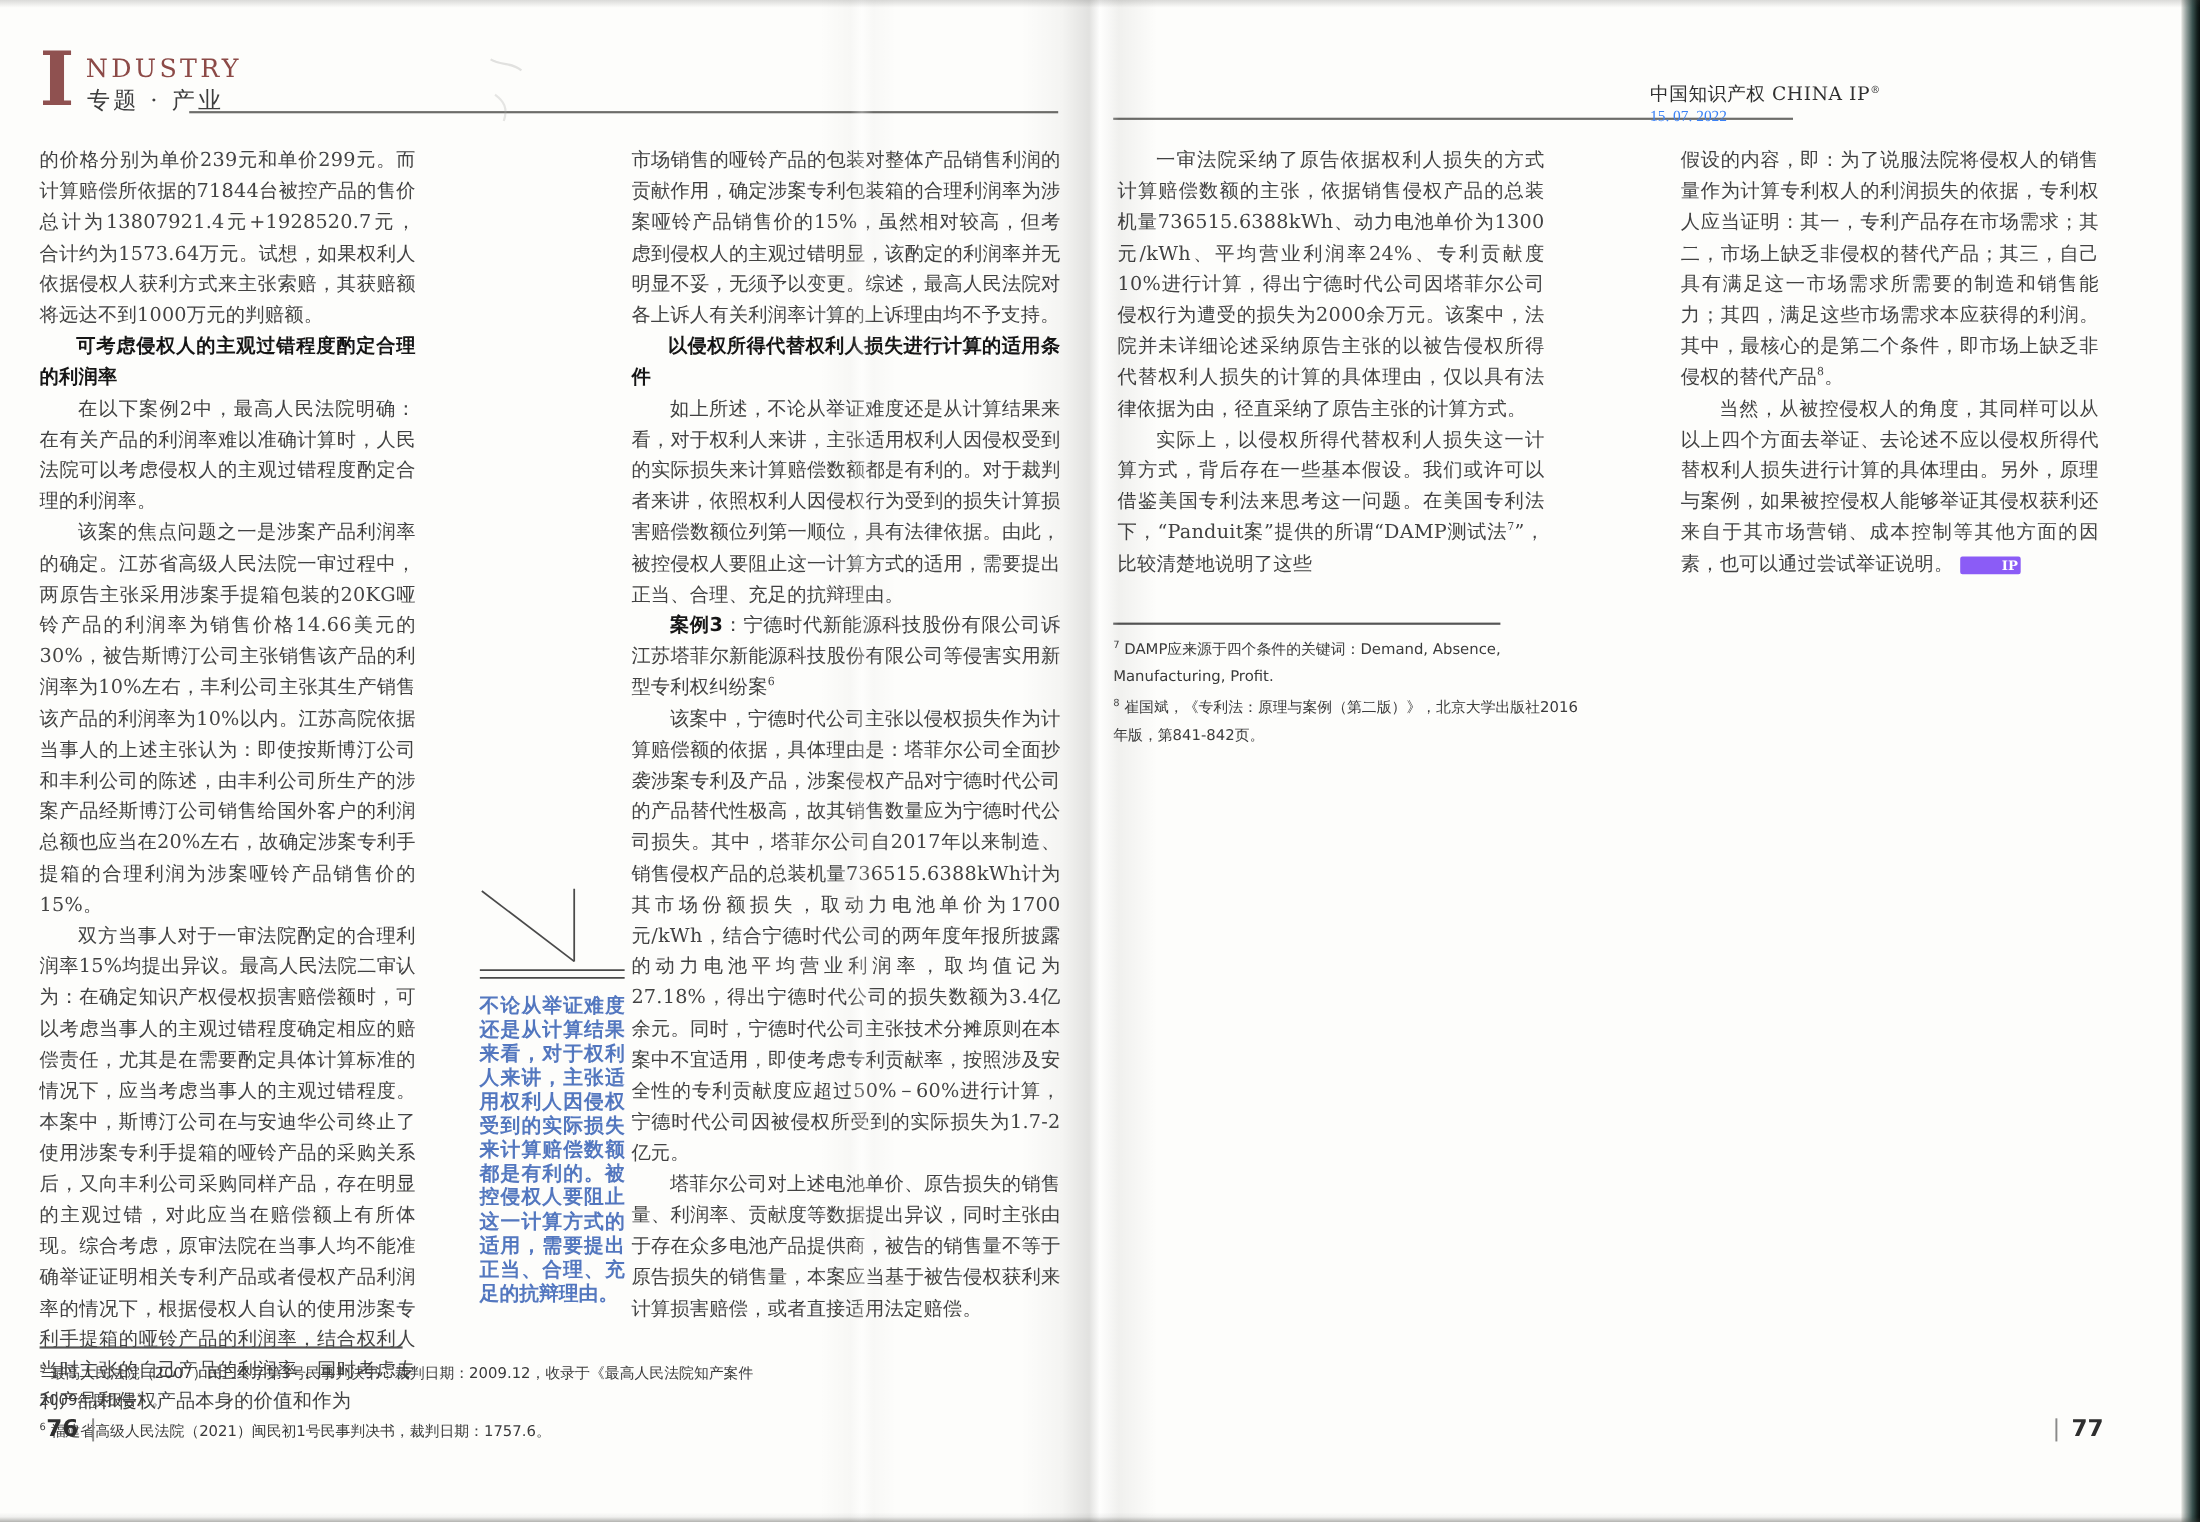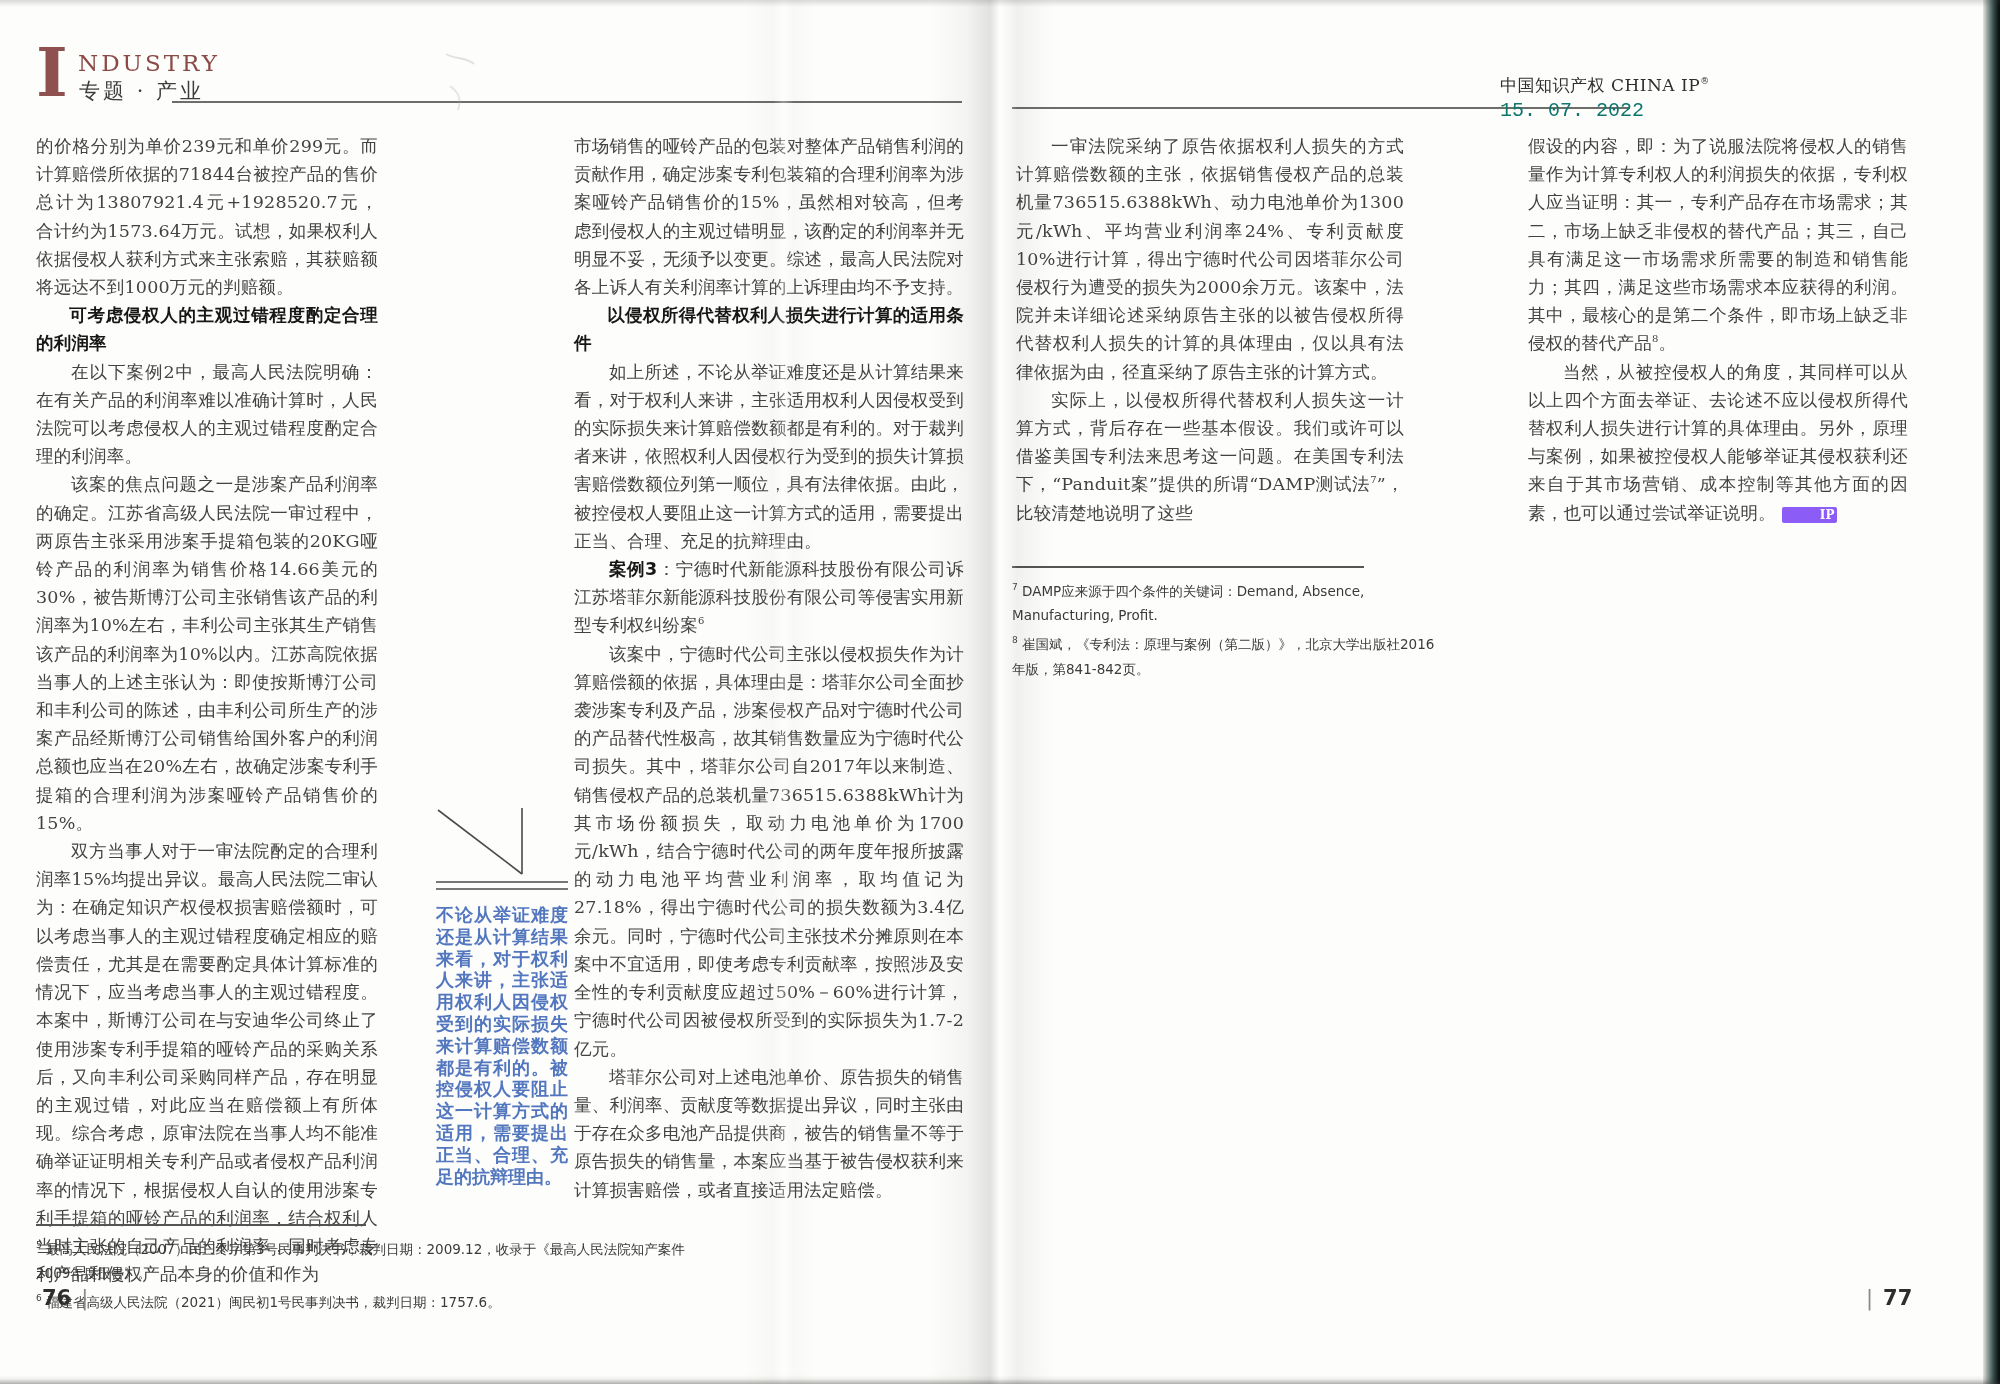--- a/index.html
+++ b/index.html
@@ -27,21 +27,21 @@
     color:#8f5150;font-family:"DejaVu Serif",serif;font-weight:bold;}
   .hdr-en{position:absolute;left:78px;top:50px;font-size:23px;letter-spacing:3px;
     color:#8c4a47;font-family:"DejaVu Serif",serif;}
   .hdr-cn{position:absolute;left:79px;top:77px;font-size:21px;letter-spacing:3px;
     color:#3d3d3d;font-family:"DejaVu Serif",serif;}
   .hdr-rule-left{position:absolute;left:172px;top:101px;width:790px;height:2px;background:#6d6d6a;}
   .hdr-rule-right{position:absolute;left:1012px;top:107px;width:618px;height:2px;background:#6d6d6a;}
   .hdr-right{position:absolute;left:1500px;top:74px;width:335px;text-align:left;color:#2f2f2f;}
   .hdr-mag{font-size:17px;letter-spacing:.5px;font-family:"DejaVu Serif",serif;}
   .hdr-mag sup{font-size:9px;}
-  .hdr-date{font-size:20px;margin-top:2px;font-family:Liberation Mono, monospace;color:#0f766e;}
+  .hdr-date{font-size:14px;margin-top:2px;font-family:Liberation Serif, serif;color:#3b82f6;}
   
   .col{position:absolute;font-size:17.5px;line-height:28.2px;color:#424242;
     text-align:justify;text-justify:inter-character;letter-spacing:.2px;}
   .col p{margin:0;}
   .indent{text-indent:2em;}
   .heading{font-family:"DejaVu Sans",sans-serif;font-weight:bold;color:#161616;text-indent:1.9em;}
   .lead{font-family:"DejaVu Sans",sans-serif;font-weight:bold;color:#161616;}
   sup.ref{font-size:10px;line-height:0;vertical-align:super;}
   #col1{left:36px;top:132px;width:342px;}
   #col2{left:574px;top:132px;width:390px;}

